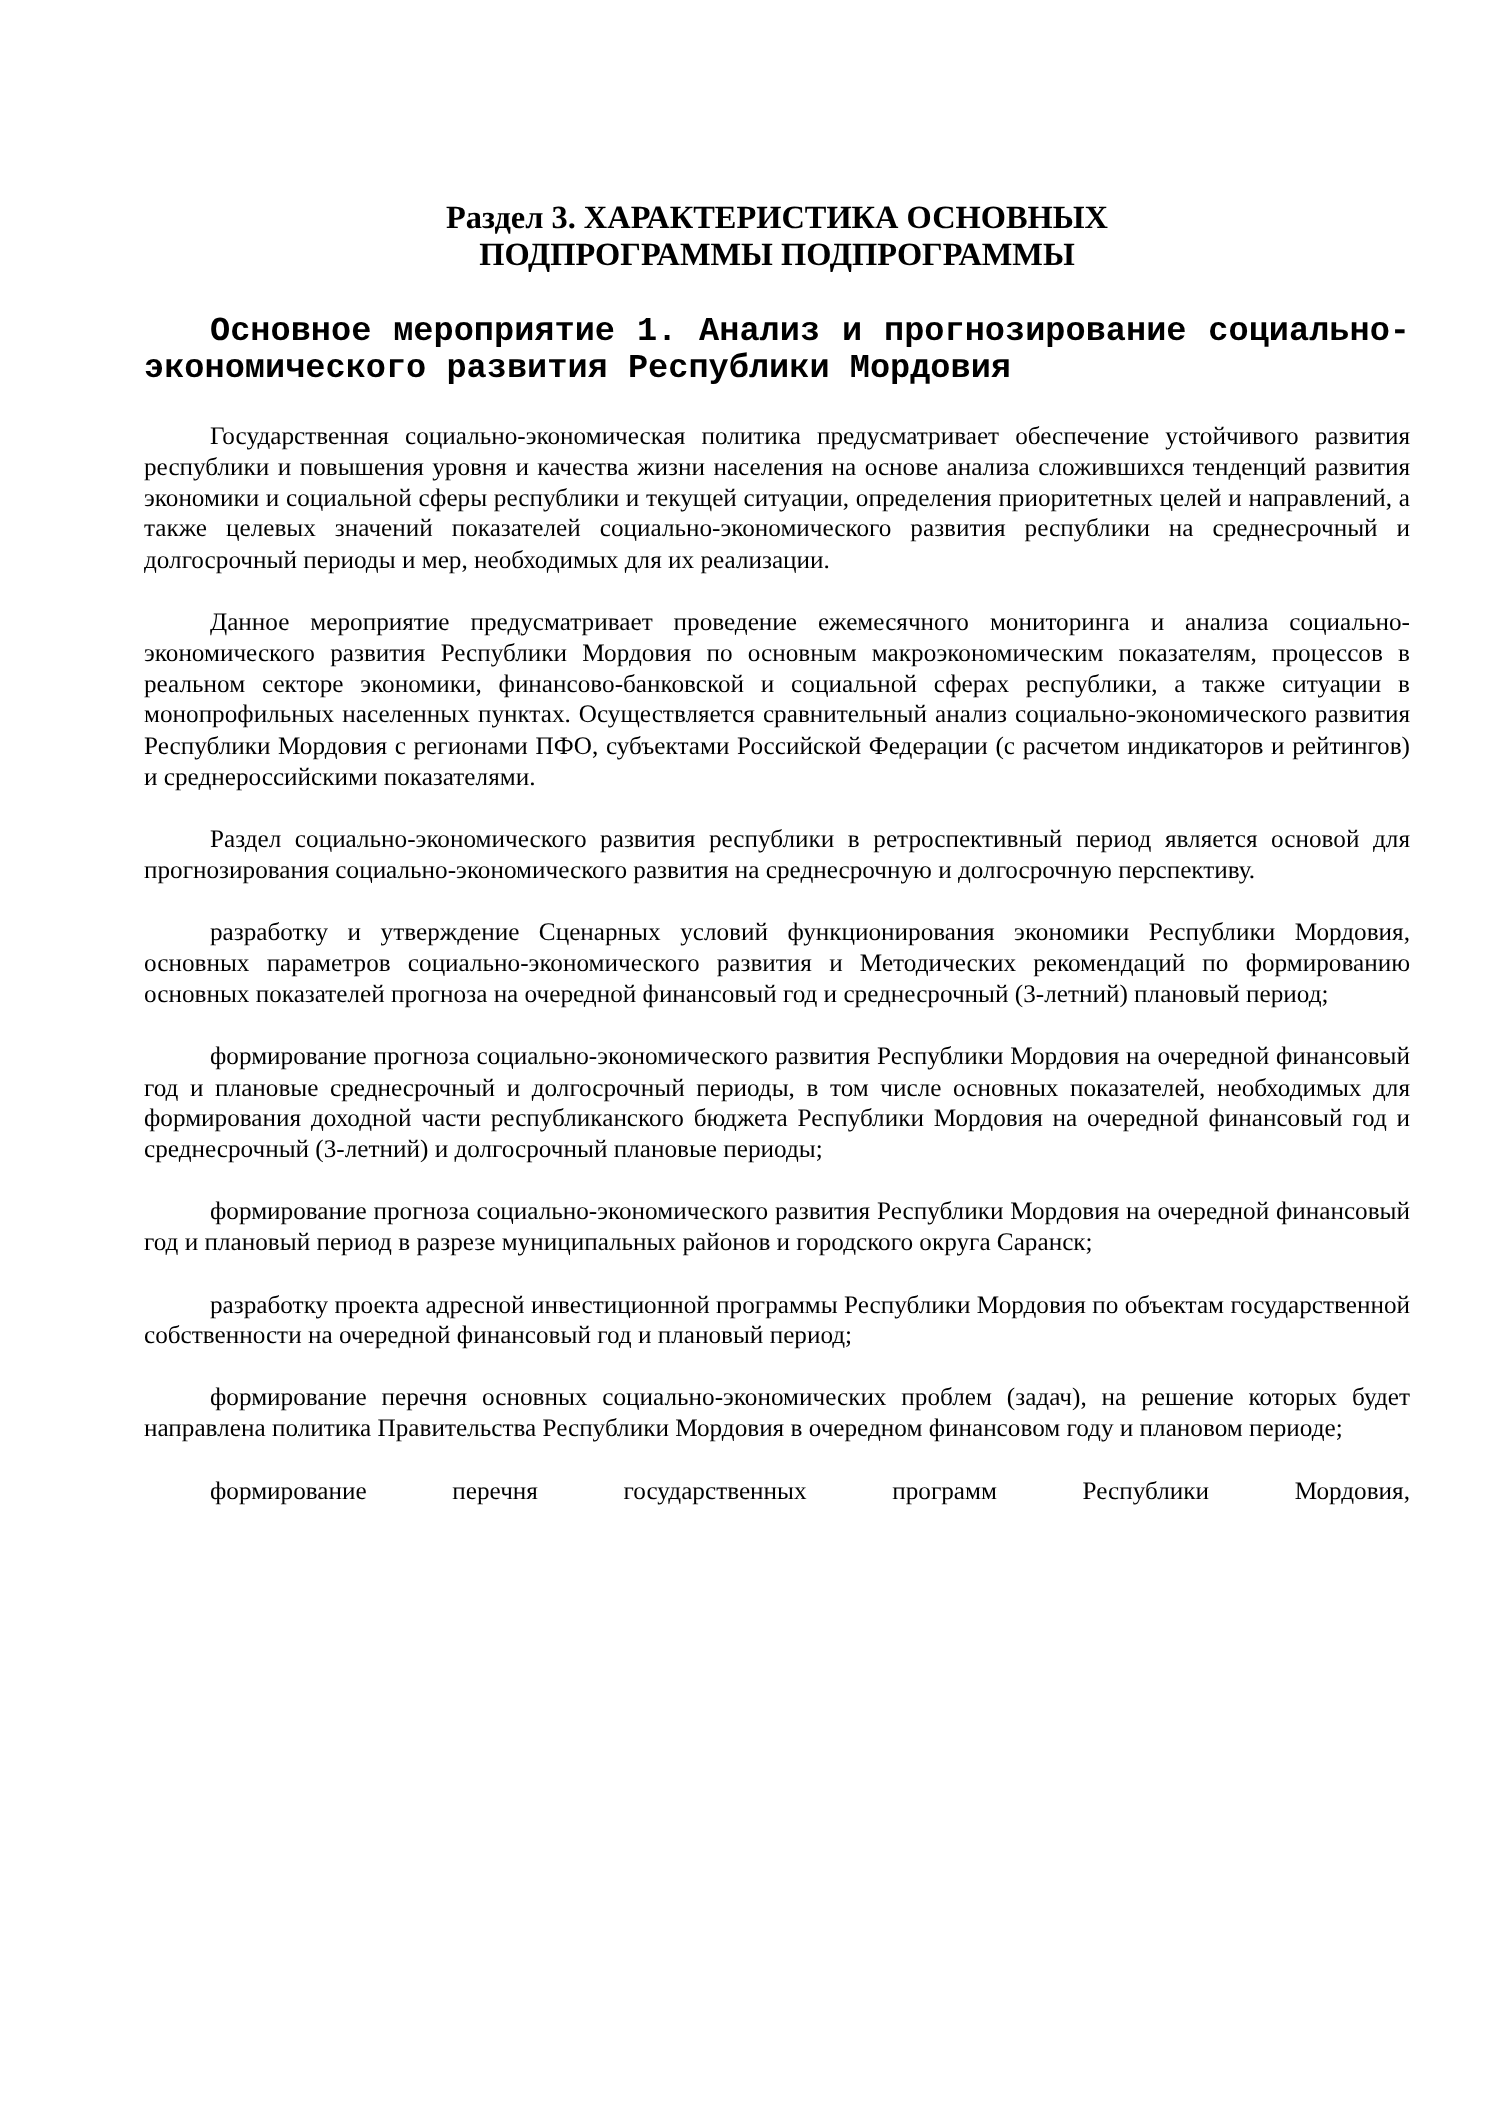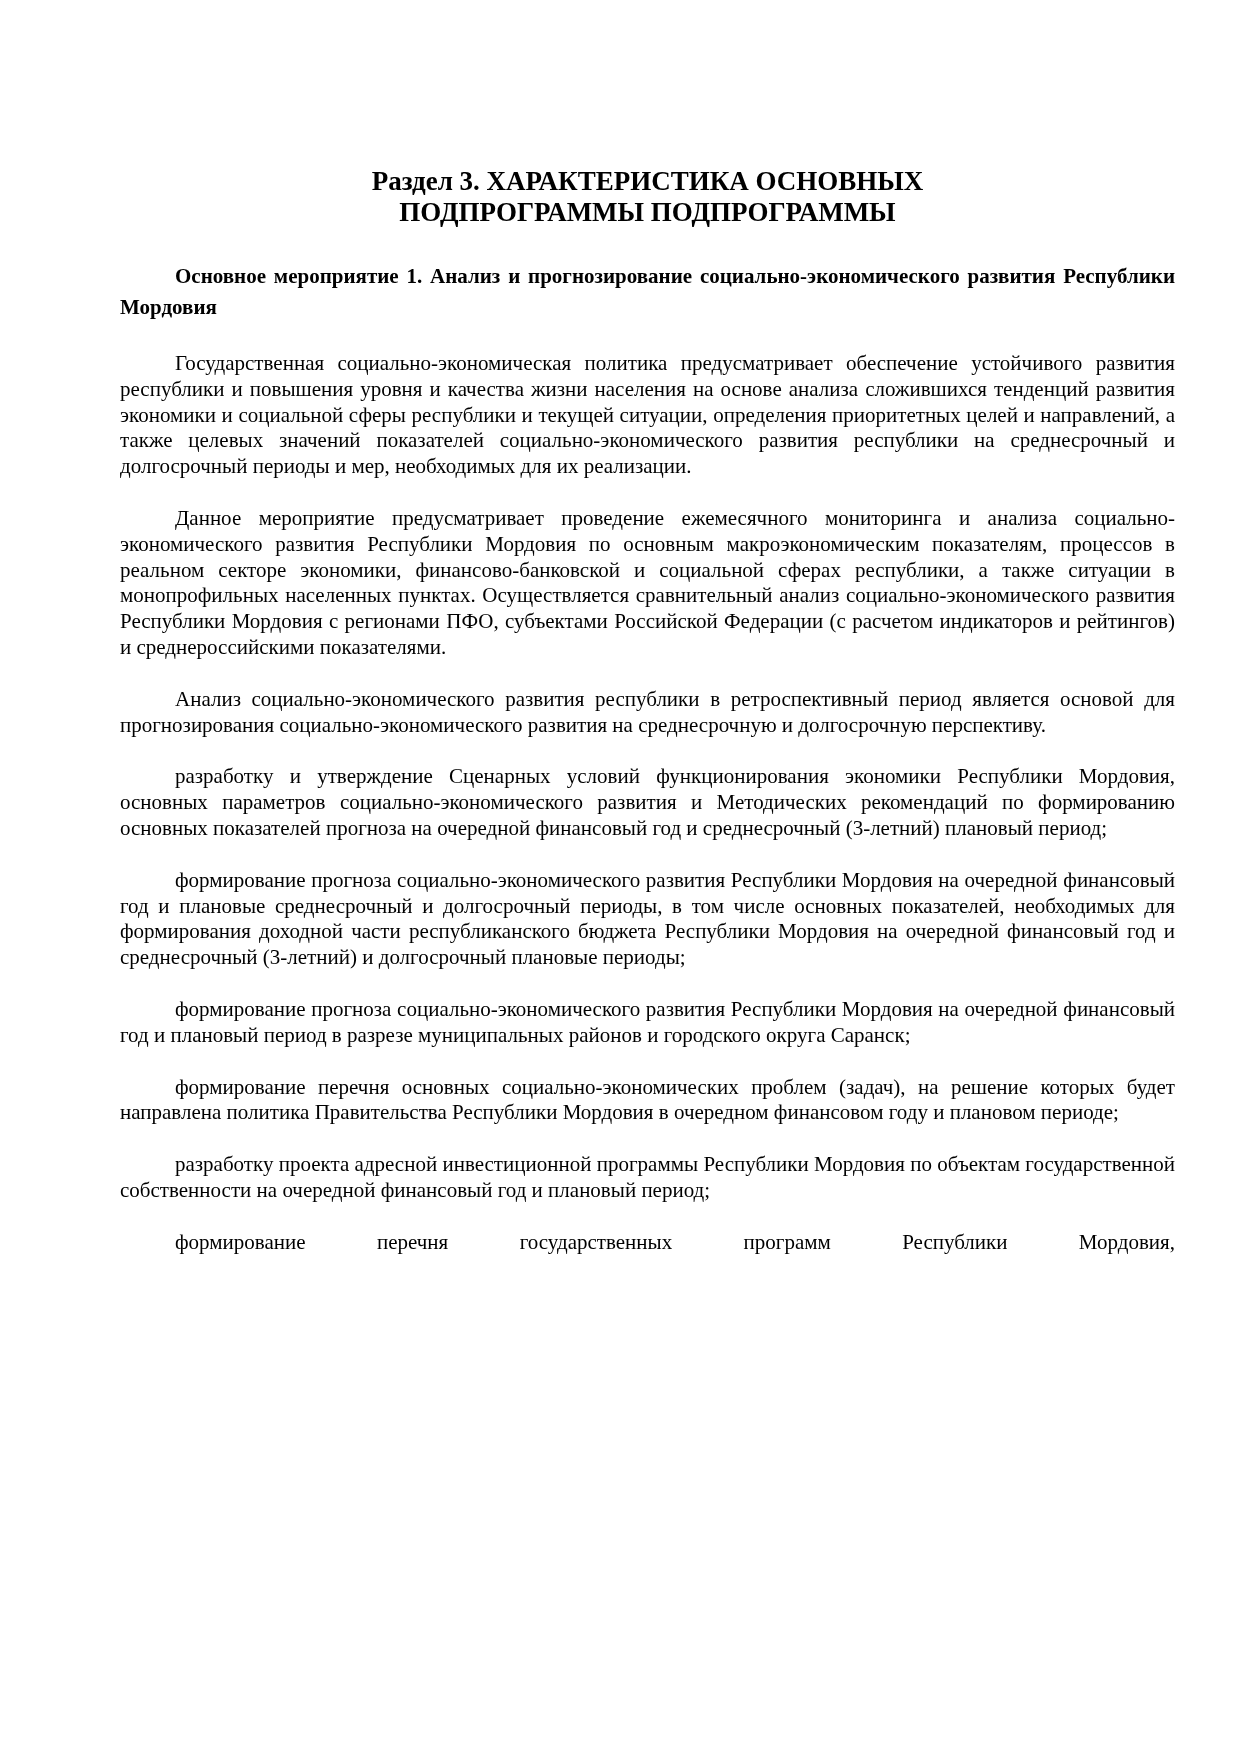--- a/index.html
+++ b/index.html
@@ -34,26 +34,27 @@
       font-weight: bold;
       font-size: 27px;
       line-height: 31px;
       margin: 0 0 33px 0;
     }
     .section-title span {
       display: block;
     }
     .event-heading {
       font-weight: bold;
-      font-size: 21px;
+      font-size: 28px;
       line-height: 31px;
       text-align: justify;
       text-align-last: left;
       text-indent: 55px;
       margin: 0 0 28px 0;
+      font-family: Liberation Mono, monospace;
     }
     .para {
       font-size: 21px;
       line-height: 25.8px;
       text-align: justify;
       text-indent: 55px;
       margin: 0 0 26px 0;
     }
     .para.last-line-justified {
       text-align-last: justify;
@@ -67,22 +68,22 @@
 
     <h1 class="section-title">
       <span>Раздел 3. ХАРАКТЕРИСТИКА ОСНОВНЫХ</span>
       <span>ПОДПРОГРАММЫ ПОДПРОГРАММЫ</span>
     </h1>
 
     <h2 class="event-heading">Основное мероприятие 1. Анализ и прогнозирование социально-экономического развития Республики Мордовия</h2>
 
     <p class="para">Государственная социально-экономическая политика предусматривает обеспечение устойчивого развития республики и повышения уровня и качества жизни населения на основе анализа сложившихся тенденций развития экономики и социальной сферы республики и текущей ситуации, определения приоритетных целей и направлений, а также целевых значений показателей социально-экономического развития республики на среднесрочный и долгосрочный периоды и мер, необходимых для их реализации.</p>
     <p class="para">Данное мероприятие предусматривает проведение ежемесячного мониторинга и анализа социально-экономического развития Республики Мордовия по основным макроэкономическим показателям, процессов в реальном секторе экономики, финансово-банковской и социальной сферах республики, а также ситуации в монопрофильных населенных пунктах. Осуществляется сравнительный анализ социально-экономического развития Республики Мордовия с регионами ПФО, субъектами Российской Федерации (с расчетом индикаторов и рейтингов) и среднероссийскими показателями.</p>
-    <p class="para">Анализ социально-экономического развития республики в ретроспективный период является основой для прогнозирования социально-экономического развития на среднесрочную и долгосрочную перспективу.</p>
+    <p class="para">Раздел социально-экономического развития республики в ретроспективный период является основой для прогнозирования социально-экономического развития на среднесрочную и долгосрочную перспективу.</p>
     <p class="para">разработку и утверждение Сценарных условий функционирования экономики Республики Мордовия, основных параметров социально-экономического развития и Методических рекомендаций по формированию основных показателей прогноза на очередной финансовый год и среднесрочный (3-летний) плановый период;</p>
     <p class="para">формирование прогноза социально-экономического развития Республики Мордовия на очередной финансовый год и плановые среднесрочный и долгосрочный периоды, в том числе основных показателей, необходимых для формирования доходной части республиканского бюджета Республики Мордовия на очередной финансовый год и среднесрочный (3-летний) и долгосрочный плановые периоды;</p>
     <p class="para">формирование прогноза социально-экономического развития Республики Мордовия на очередной финансовый год и плановый период в разрезе муниципальных районов и городского округа Саранск;</p>
+    <p class="para">разработку проекта адресной инвестиционной программы Республики Мордовия по объектам государственной собственности на очередной финансовый год и плановый период;</p>
     <p class="para">формирование перечня основных социально-экономических проблем (задач), на решение которых будет направлена политика Правительства Республики Мордовия в очередном финансовом году и плановом периоде;</p>
-    <p class="para">разработку проекта адресной инвестиционной программы Республики Мордовия по объектам государственной собственности на очередной финансовый год и плановый период;</p>
     <p class="para last-line-justified">формирование перечня государственных программ Республики Мордовия,</p>
 
   </div>
 </div>
 
 </body></html>

